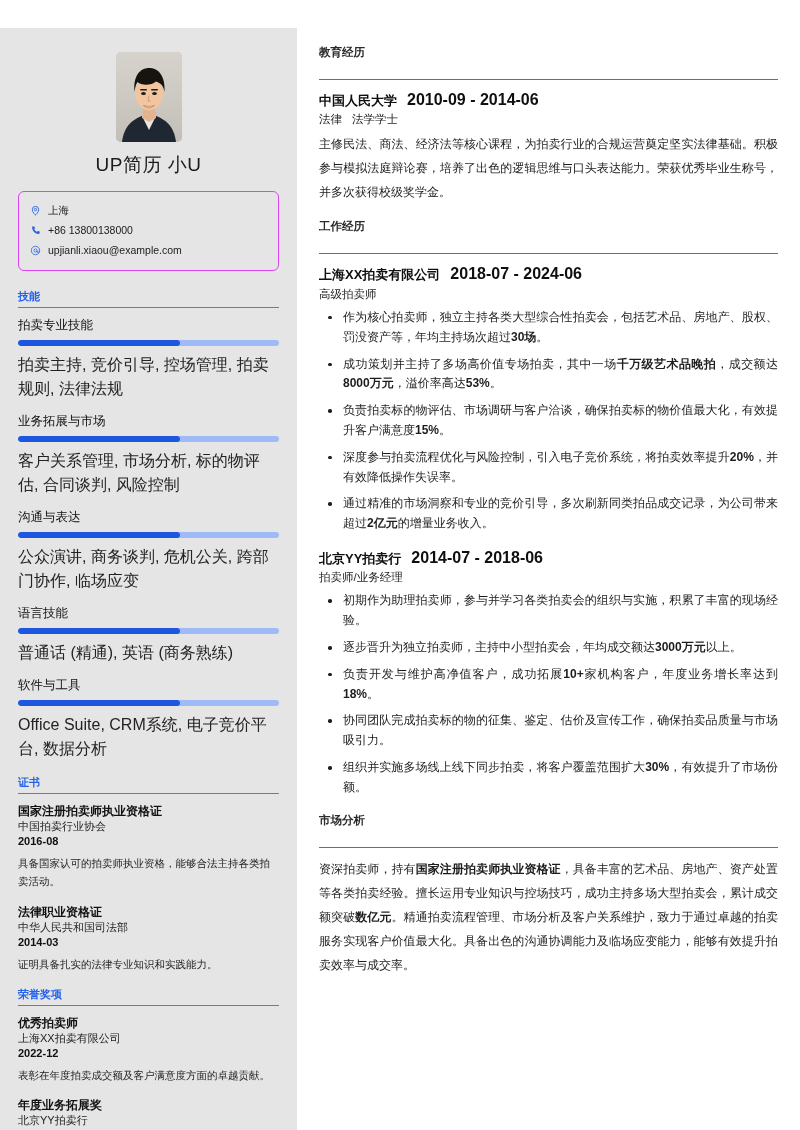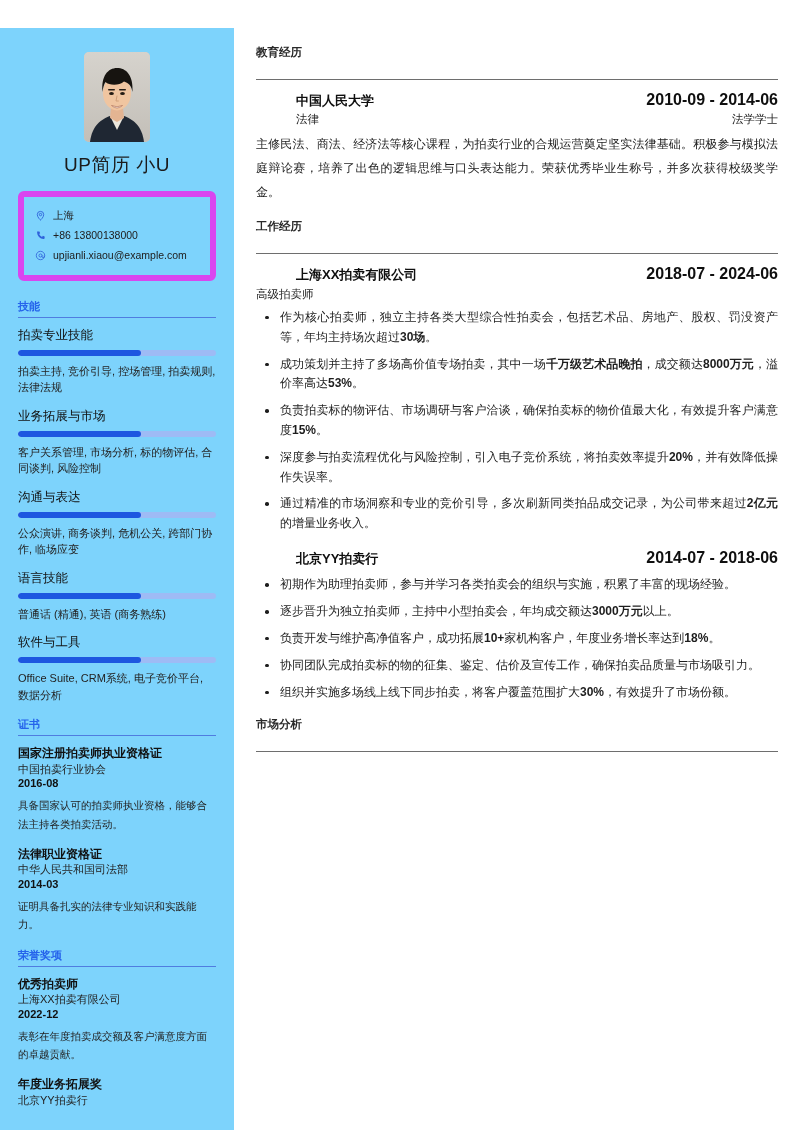--- a/index.html
+++ b/index.html
@@ -17,22 +17,22 @@
     width: 800px;
     height: 1130px;
     position: relative;
     display: flex;
     padding-top: 28px;
     background: #ffffff;
   }
 
   
   .sidebar {
-    width: 234px;
-    background: #7dd3fc;
+    width: 297px;
+    background: #e5e5e5;
     padding: 24px 18px 0 18px;
     flex-shrink: 0;
     overflow: hidden;
   }
 
   .photo-wrap {
     display: flex;
     justify-content: center;
     margin-bottom: 10px;
   }
@@ -49,21 +49,21 @@
   .name {
     text-align: center;
     font-size: 19px;
     font-weight: 400;
     color: #1b1b1b;
     letter-spacing: .5px;
     margin-bottom: 13px;
   }
 
   .contact-card {
-    border: 6px solid #d946ef;
+    border: 1px solid #d946ef;
     border-radius: 6px;
     padding: 9px 11px;
     margin-bottom: 18px;
   }
   .contact-row {
     display: flex;
     align-items: center;
     gap: 7px;
     font-size: 10.5px;
     color: #202020;
@@ -101,21 +101,21 @@
     background: #9ebbf5;
     overflow: hidden;
     margin-bottom: 7px;
   }
   .bar-fill {
     height: 100%;
     border-radius: 3px;
     background: #1d57e0;
   }
   .skill-desc {
-    font-size: 11px;
+    font-size: 16px;
     color: #232323;
     line-height: 1.5;
     margin-bottom: 12px;
   }
 
   .entry { margin-bottom: 13px; }
   .entry-title {
     font-size: 12px;
     font-weight: 700;
     color: #111111;
@@ -153,24 +153,22 @@
     font-weight: 700;
     color: #2a2a2a;
     padding-bottom: 19px;
     border-bottom: 1.4px solid #6e6e6e;
     margin-bottom: 9px;
   }
   .main-section { margin-bottom: 15px; }
 
   .ent-row {
     display: flex;
-    justify-content: space-between;
     align-items: baseline;
     gap: 10px;
-    margin-left: 40px;
   }
   .ent-org {
     font-size: 13px;
     font-weight: 700;
     color: #0f0f0f;
     line-height: 1.4;
   }
   .ent-date {
     font-size: 16px;
     font-weight: 700;
@@ -413,28 +411,30 @@
             <li>深度参与拍卖流程优化与风险控制，引入电子竞价系统，将拍卖效率提升<b>20%</b>，并有效降低操作失误率。</li>
             <li>通过精准的市场洞察和专业的竞价引导，多次刷新同类拍品成交记录，为公司带来超过<b>2亿元</b>的增量业务收入。</li>
           </ul>
       </div>
 
       <div class="job">
         <div class="ent-row">
           <span class="ent-org">北京YY拍卖行</span>
           <span class="ent-date">2014-07 - 2018-06</span>
         </div>
+        <div class="ent-role">拍卖师/业务经理</div>
         <ul class="bullets">
             <li>初期作为助理拍卖师，参与并学习各类拍卖会的组织与实施，积累了丰富的现场经验。</li>
             <li>逐步晋升为独立拍卖师，主持中小型拍卖会，年均成交额达<b>3000万元</b>以上。</li>
             <li>负责开发与维护高净值客户，成功拓展<b>10+</b>家机构客户，年度业务增长率达到<b>18%</b>。</li>
             <li>协同团队完成拍卖标的物的征集、鉴定、估价及宣传工作，确保拍卖品质量与市场吸引力。</li>
             <li>组织并实施多场线上线下同步拍卖，将客户覆盖范围扩大<b>30%</b>，有效提升了市场份额。</li>
           </ul>
       </div>
     </section>
 
     <section class="main-section">
       <div class="main-head">市场分析</div>
+      <p class="para">资深拍卖师，持有<b>国家注册拍卖师执业资格证</b>，具备丰富的艺术品、房地产、资产处置等各类拍卖经验。擅长运用专业知识与控场技巧，成功主持多场大型拍卖会，累计成交额突破<b>数亿元</b>。精通拍卖流程管理、市场分析及客户关系维护，致力于通过卓越的拍卖服务实现客户价值最大化。具备出色的沟通协调能力及临场应变能力，能够有效提升拍卖效率与成交率。</p>
     </section>
 
   </main>
 </div>
 
 </body></html>

